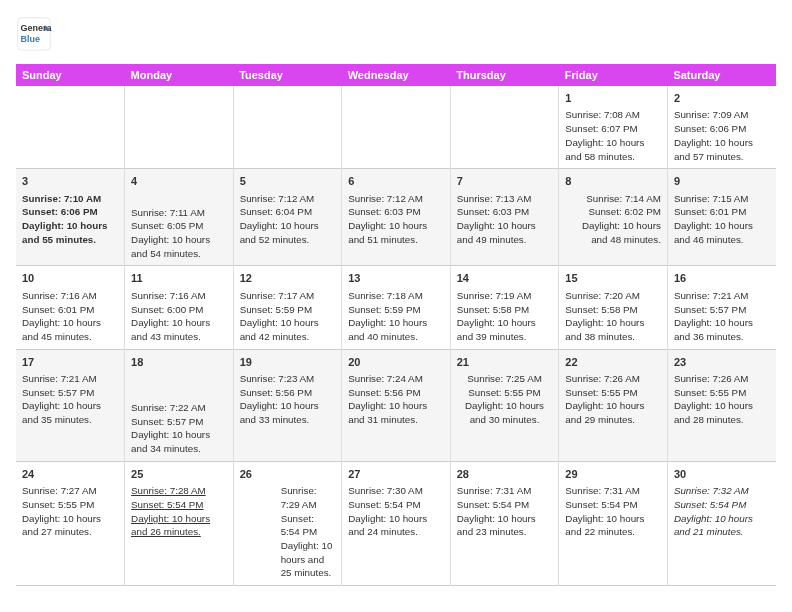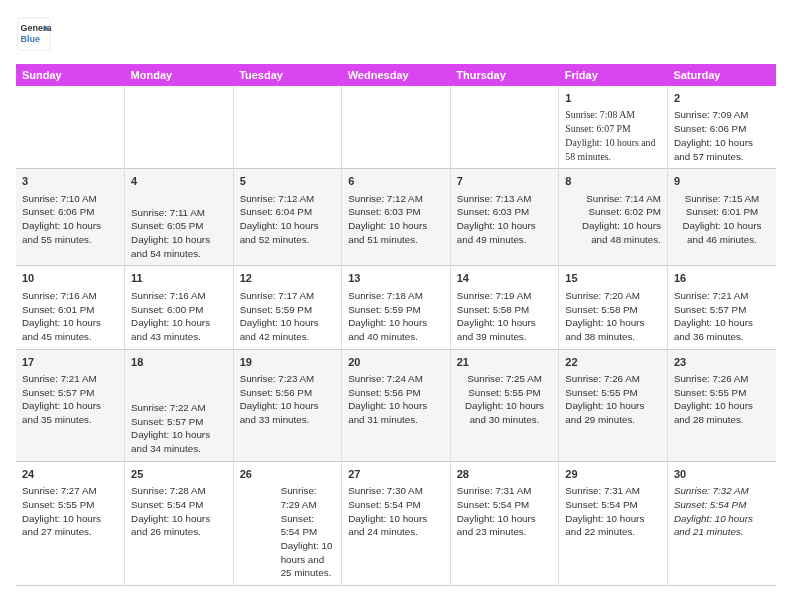--- a/index.html
+++ b/index.html
@@ -114,35 +114,35 @@
   </thead>
   <tbody id="calendar-body">
   <tr>
         <td class="empty-cell"></td>
         <td class="empty-cell"></td>
         <td class="empty-cell"></td>
         <td class="empty-cell"></td>
         <td class="empty-cell"></td>
         <td>
           <span class="day-num">1</span>
-          <div class="day-info" style="white-space: pre-line; font-family: Liberation Serif, serif;">Sunrise: 7:08 AM
+          <div class="day-info" style="white-space: pre-line;">Sunrise: 7:08 AM
 Sunset: 6:07 PM
 Daylight: 10 hours and 58 minutes.</div>
         </td>
         <td>
           <span class="day-num">2</span>
           <div class="day-info" style="white-space: pre-line;">Sunrise: 7:09 AM
 Sunset: 6:06 PM
 Daylight: 10 hours and 57 minutes.</div>
         </td>
       </tr>
       <tr>
         <td>
           <span class="day-num">3</span>
-          <div class="day-info" style="white-space: pre-line;">Sunrise: 7:10 AM
+          <div class="day-info" style="white-space: pre-line; font-weight: bold;">Sunrise: 7:10 AM
 Sunset: 6:06 PM
 Daylight: 10 hours and 55 minutes.</div>
         </td>
         <td>
           <span class="day-num">4</span>
           <div class="day-info" style="white-space: pre-line; margin-top: 16px;">Sunrise: 7:11 AM
 Sunset: 6:05 PM
 Daylight: 10 hours and 54 minutes.</div>
         </td>
         <td>
@@ -164,21 +164,21 @@
 Daylight: 10 hours and 49 minutes.</div>
         </td>
         <td>
           <span class="day-num">8</span>
           <div class="day-info" style="white-space: pre-line; text-align: right;">Sunrise: 7:14 AM
 Sunset: 6:02 PM
 Daylight: 10 hours and 48 minutes.</div>
         </td>
         <td>
           <span class="day-num">9</span>
-          <div class="day-info" style="white-space: pre-line; text-align: center;">Sunrise: 7:15 AM
+          <div class="day-info" style="white-space: pre-line;">Sunrise: 7:15 AM
 Sunset: 6:01 PM
 Daylight: 10 hours and 46 minutes.</div>
         </td>
       </tr>
       <tr>
         <td>
           <span class="day-num">10</span>
           <div class="day-info" style="white-space: pre-line;">Sunrise: 7:16 AM
 Sunset: 6:01 PM
 Daylight: 10 hours and 45 minutes.</div>
@@ -266,21 +266,21 @@
       </tr>
       <tr>
         <td>
           <span class="day-num">24</span>
           <div class="day-info" style="white-space: pre-line;">Sunrise: 7:27 AM
 Sunset: 5:55 PM
 Daylight: 10 hours and 27 minutes.</div>
         </td>
         <td>
           <span class="day-num">25</span>
-          <div class="day-info" style="white-space: pre-line;">Sunrise: 7:28 AM
+          <div class="day-info" style="white-space: pre-line; text-decoration: underline;">Sunrise: 7:28 AM
 Sunset: 5:54 PM
 Daylight: 10 hours and 26 minutes.</div>
         </td>
         <td>
           <span class="day-num">26</span>
           <div class="day-info" style="white-space: pre-line; margin-left: 41px;">Sunrise: 7:29 AM
 Sunset: 5:54 PM
 Daylight: 10 hours and 25 minutes.</div>
         </td>
         <td>

